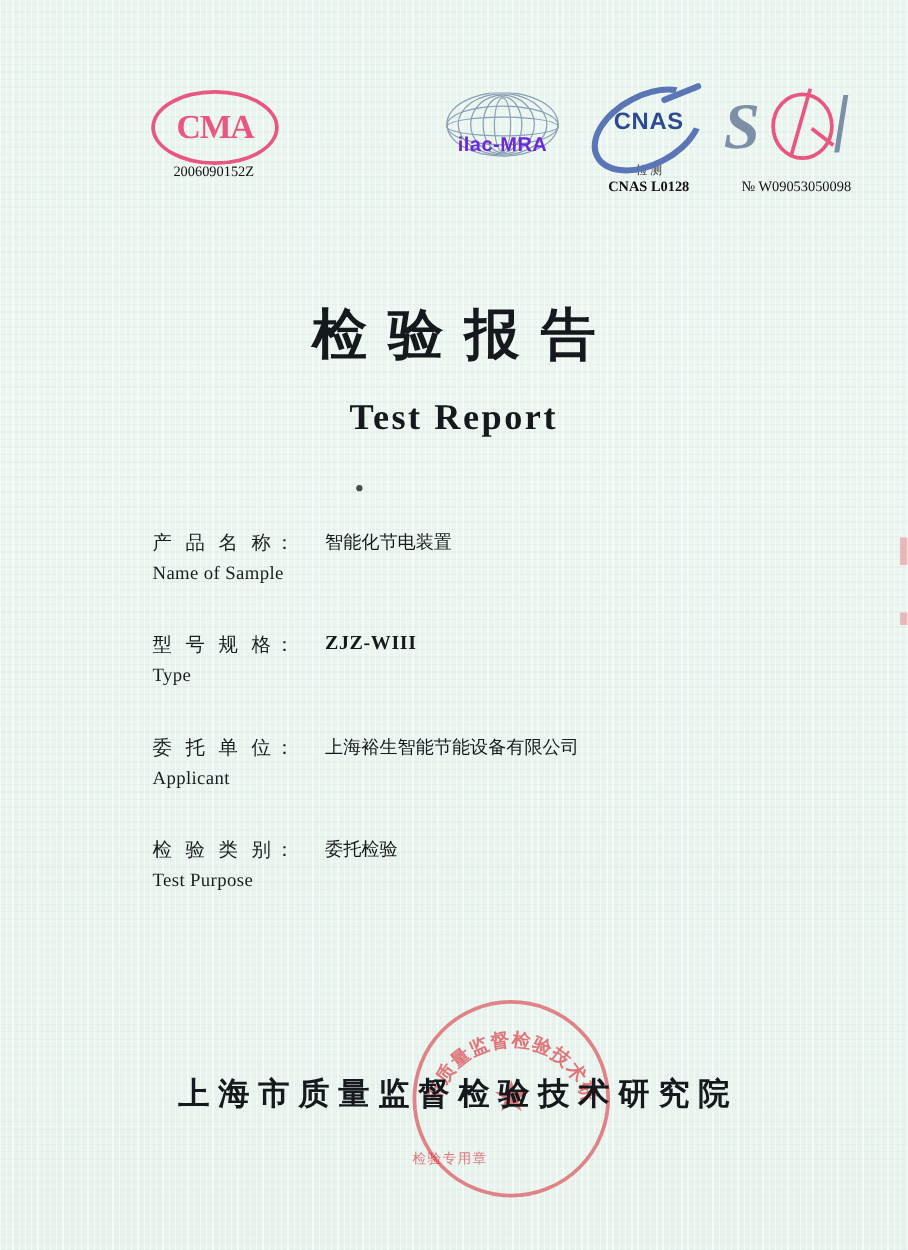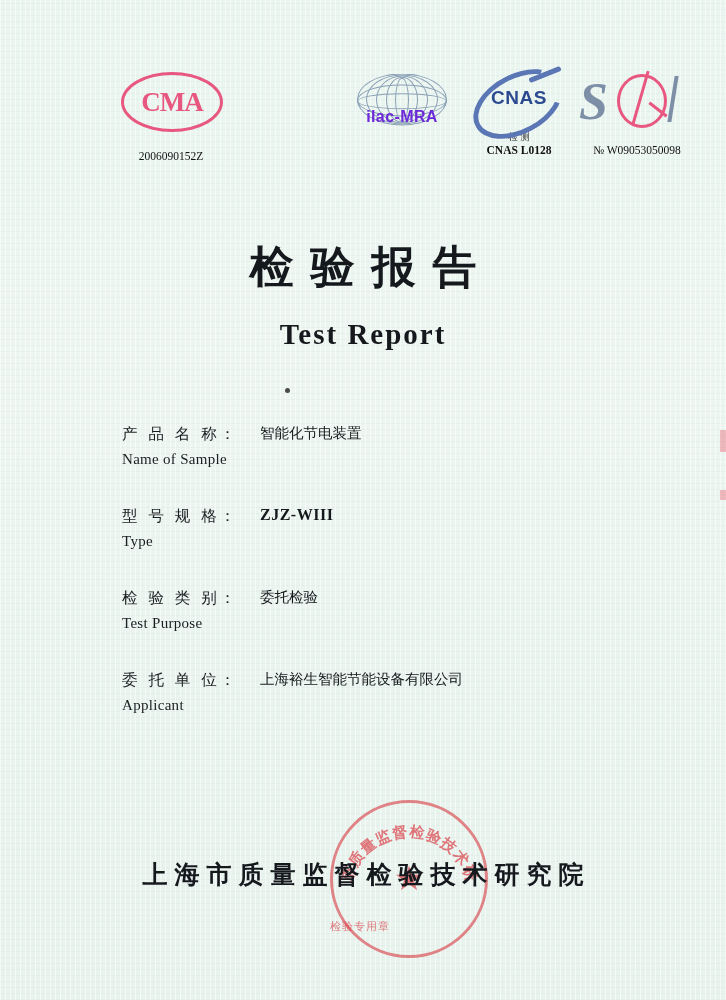--- a/index.html
+++ b/index.html
@@ -66,21 +66,21 @@
   .cma-mark span {
     position: absolute;
     left: 0; right: 0; top: 50%;
     transform: translateY(-50%);
     font-family: "Liberation Serif", serif;
     font-weight: bold;
     font-size: 27px;
     letter-spacing: -1px;
     color: #e8577f;
   }
-  #logo-cma .logo-caption { margin-top: 18px; }
+  #logo-cma .logo-caption { }
 
   
   #logo-cal { left: 213px; top: -4px; width: 130px; }
   .cal-mark {
     width: 90px; height: 62px;
     border: 3px solid #e0335e;
     border-radius: 50%;
     position: relative;
     margin: 0 auto;
   }
@@ -437,27 +437,27 @@
       <span class="label-cn">产 品 名 称：</span><span class="value">智能化节电装置</span>
       <div class="label-en">Name of Sample</div>
     </div>
 
     <div class="field">
       <span class="label-cn">型 号 规 格：</span><span class="value bold-type">ZJZ-WIII</span>
       <div class="label-en">Type</div>
     </div>
 
     <div class="field">
+      <span class="label-cn">委 托 单 位：</span><span class="value">上海裕生智能节能设备有限公司</span>
+      <div class="label-en">Applicant</div>
+    </div>
+
+    <div class="field">
       <span class="label-cn">检 验 类 别：</span><span class="value">委托检验</span>
       <div class="label-en">Test Purpose</div>
-    </div>
-
-    <div class="field">
-      <span class="label-cn">委 托 单 位：</span><span class="value">上海裕生智能节能设备有限公司</span>
-      <div class="label-en">Applicant</div>
     </div>
 
   </div>
 
   <div class="seal">
     <div class="ring"></div>
     <svg width="158" height="158" viewBox="0 0 158 158">
       <defs>
         <path id="arcpath" d="M 20,86 A 60,60 0 0 1 138,86" fill="none"></path>
       </defs>

